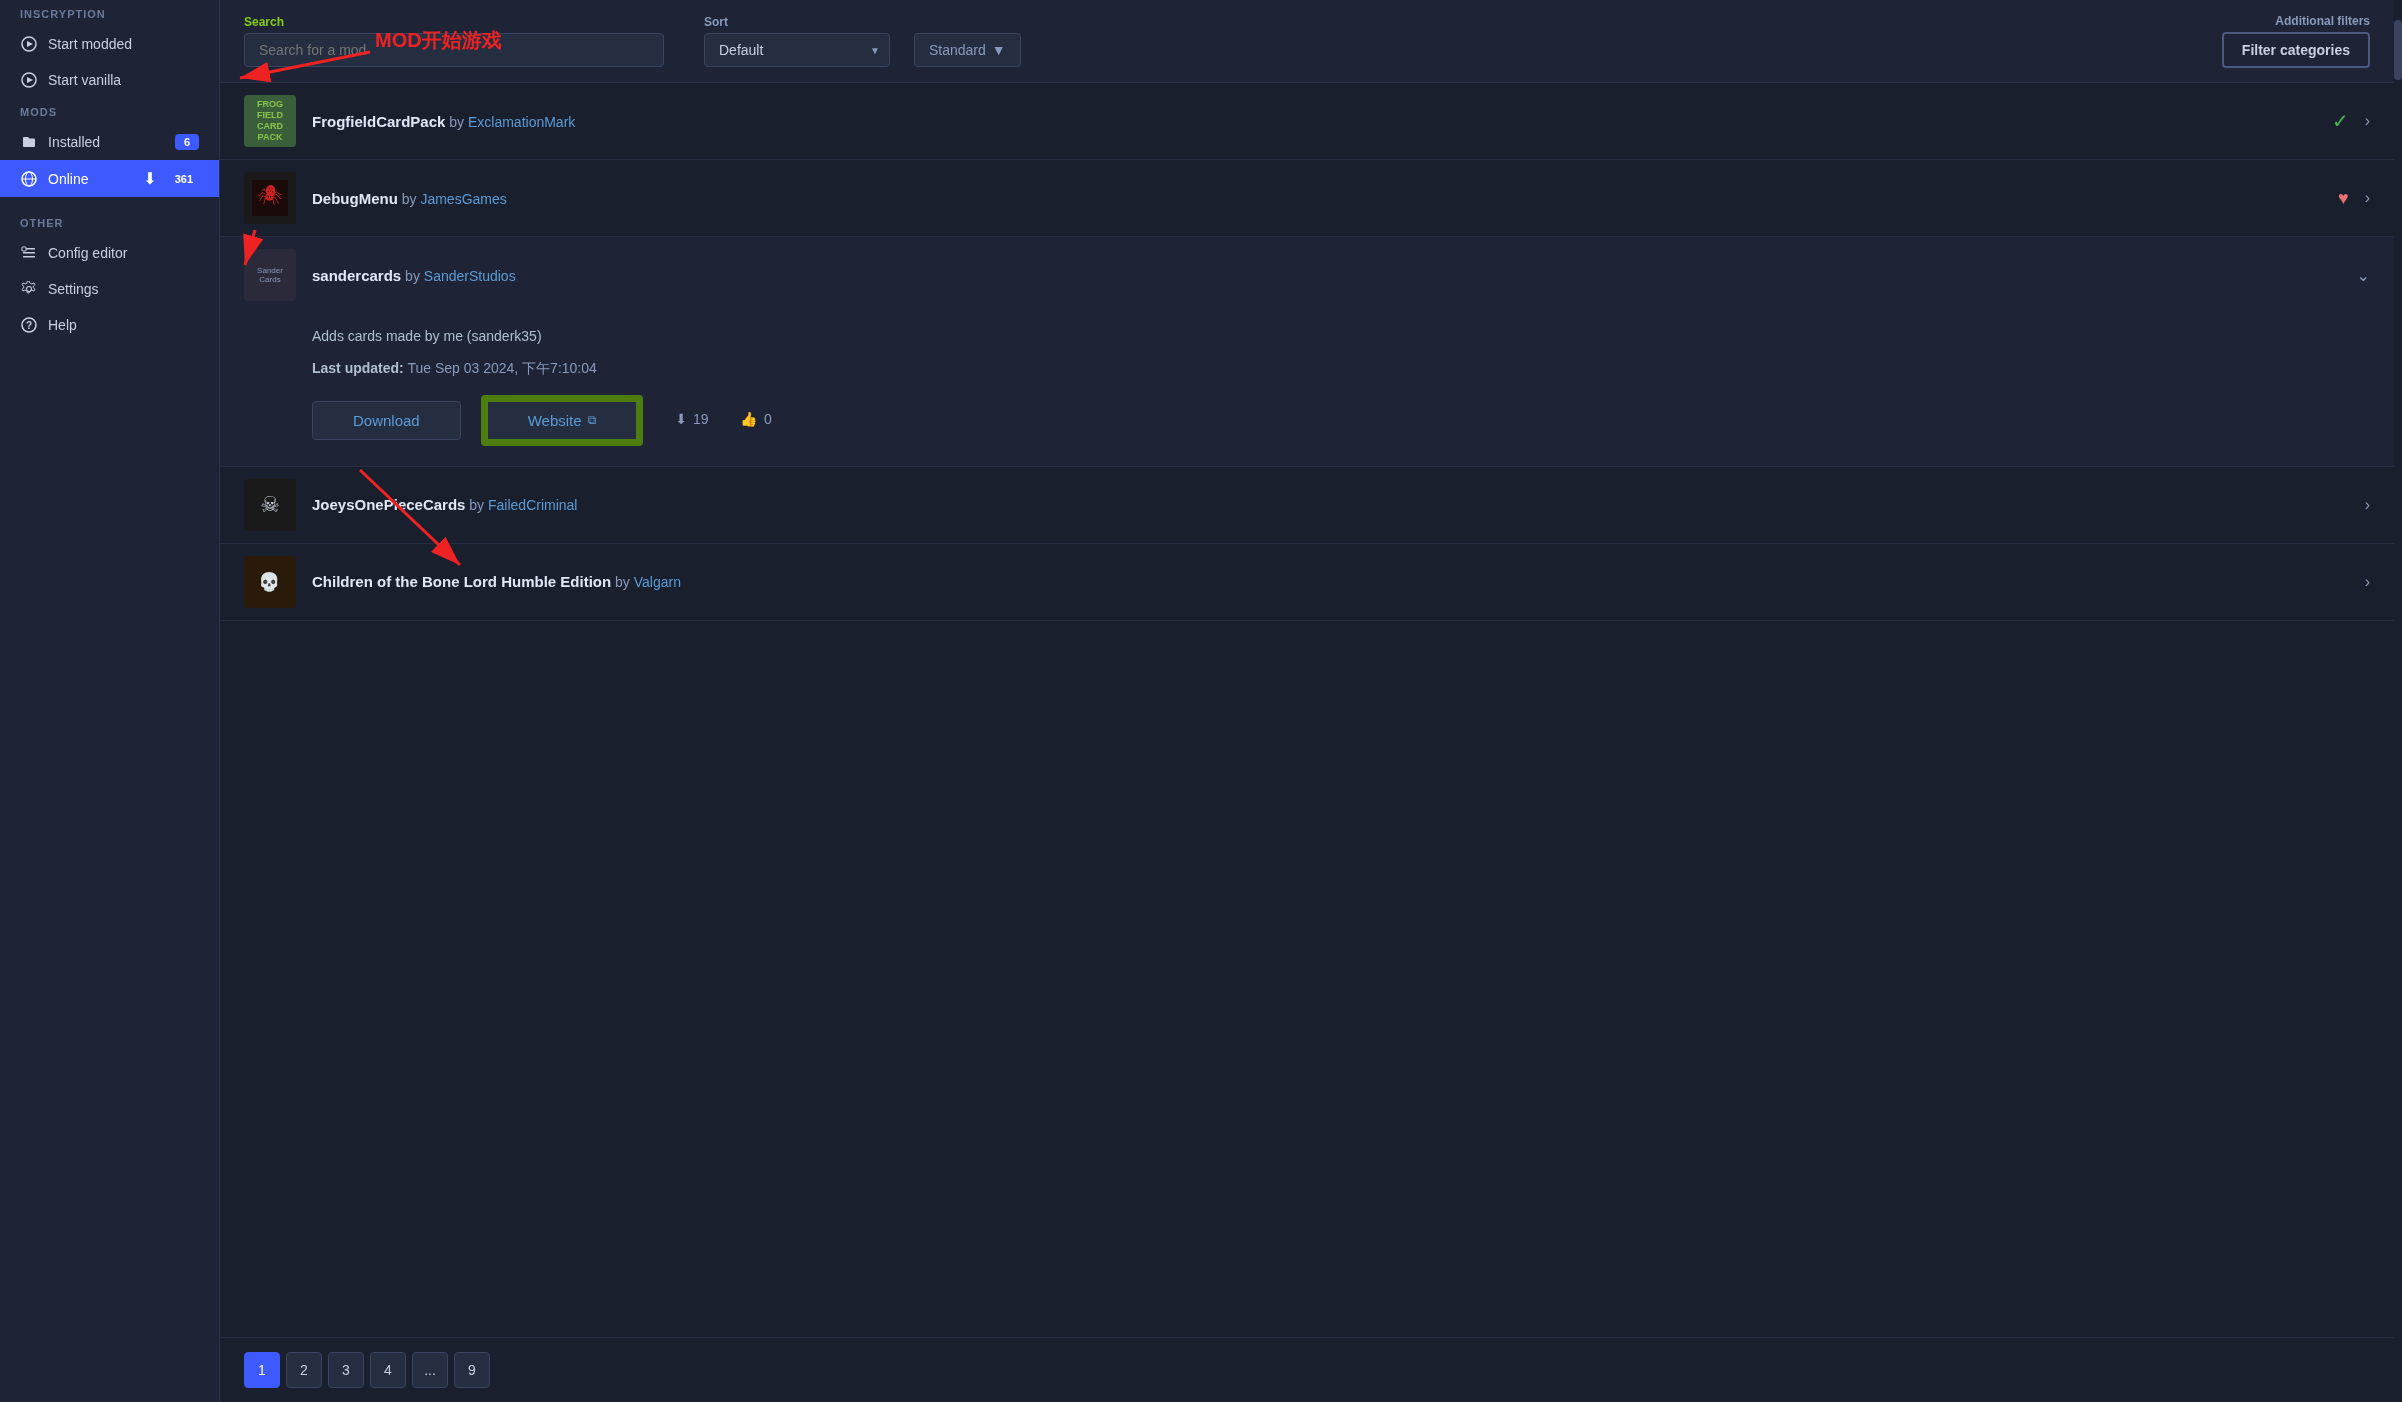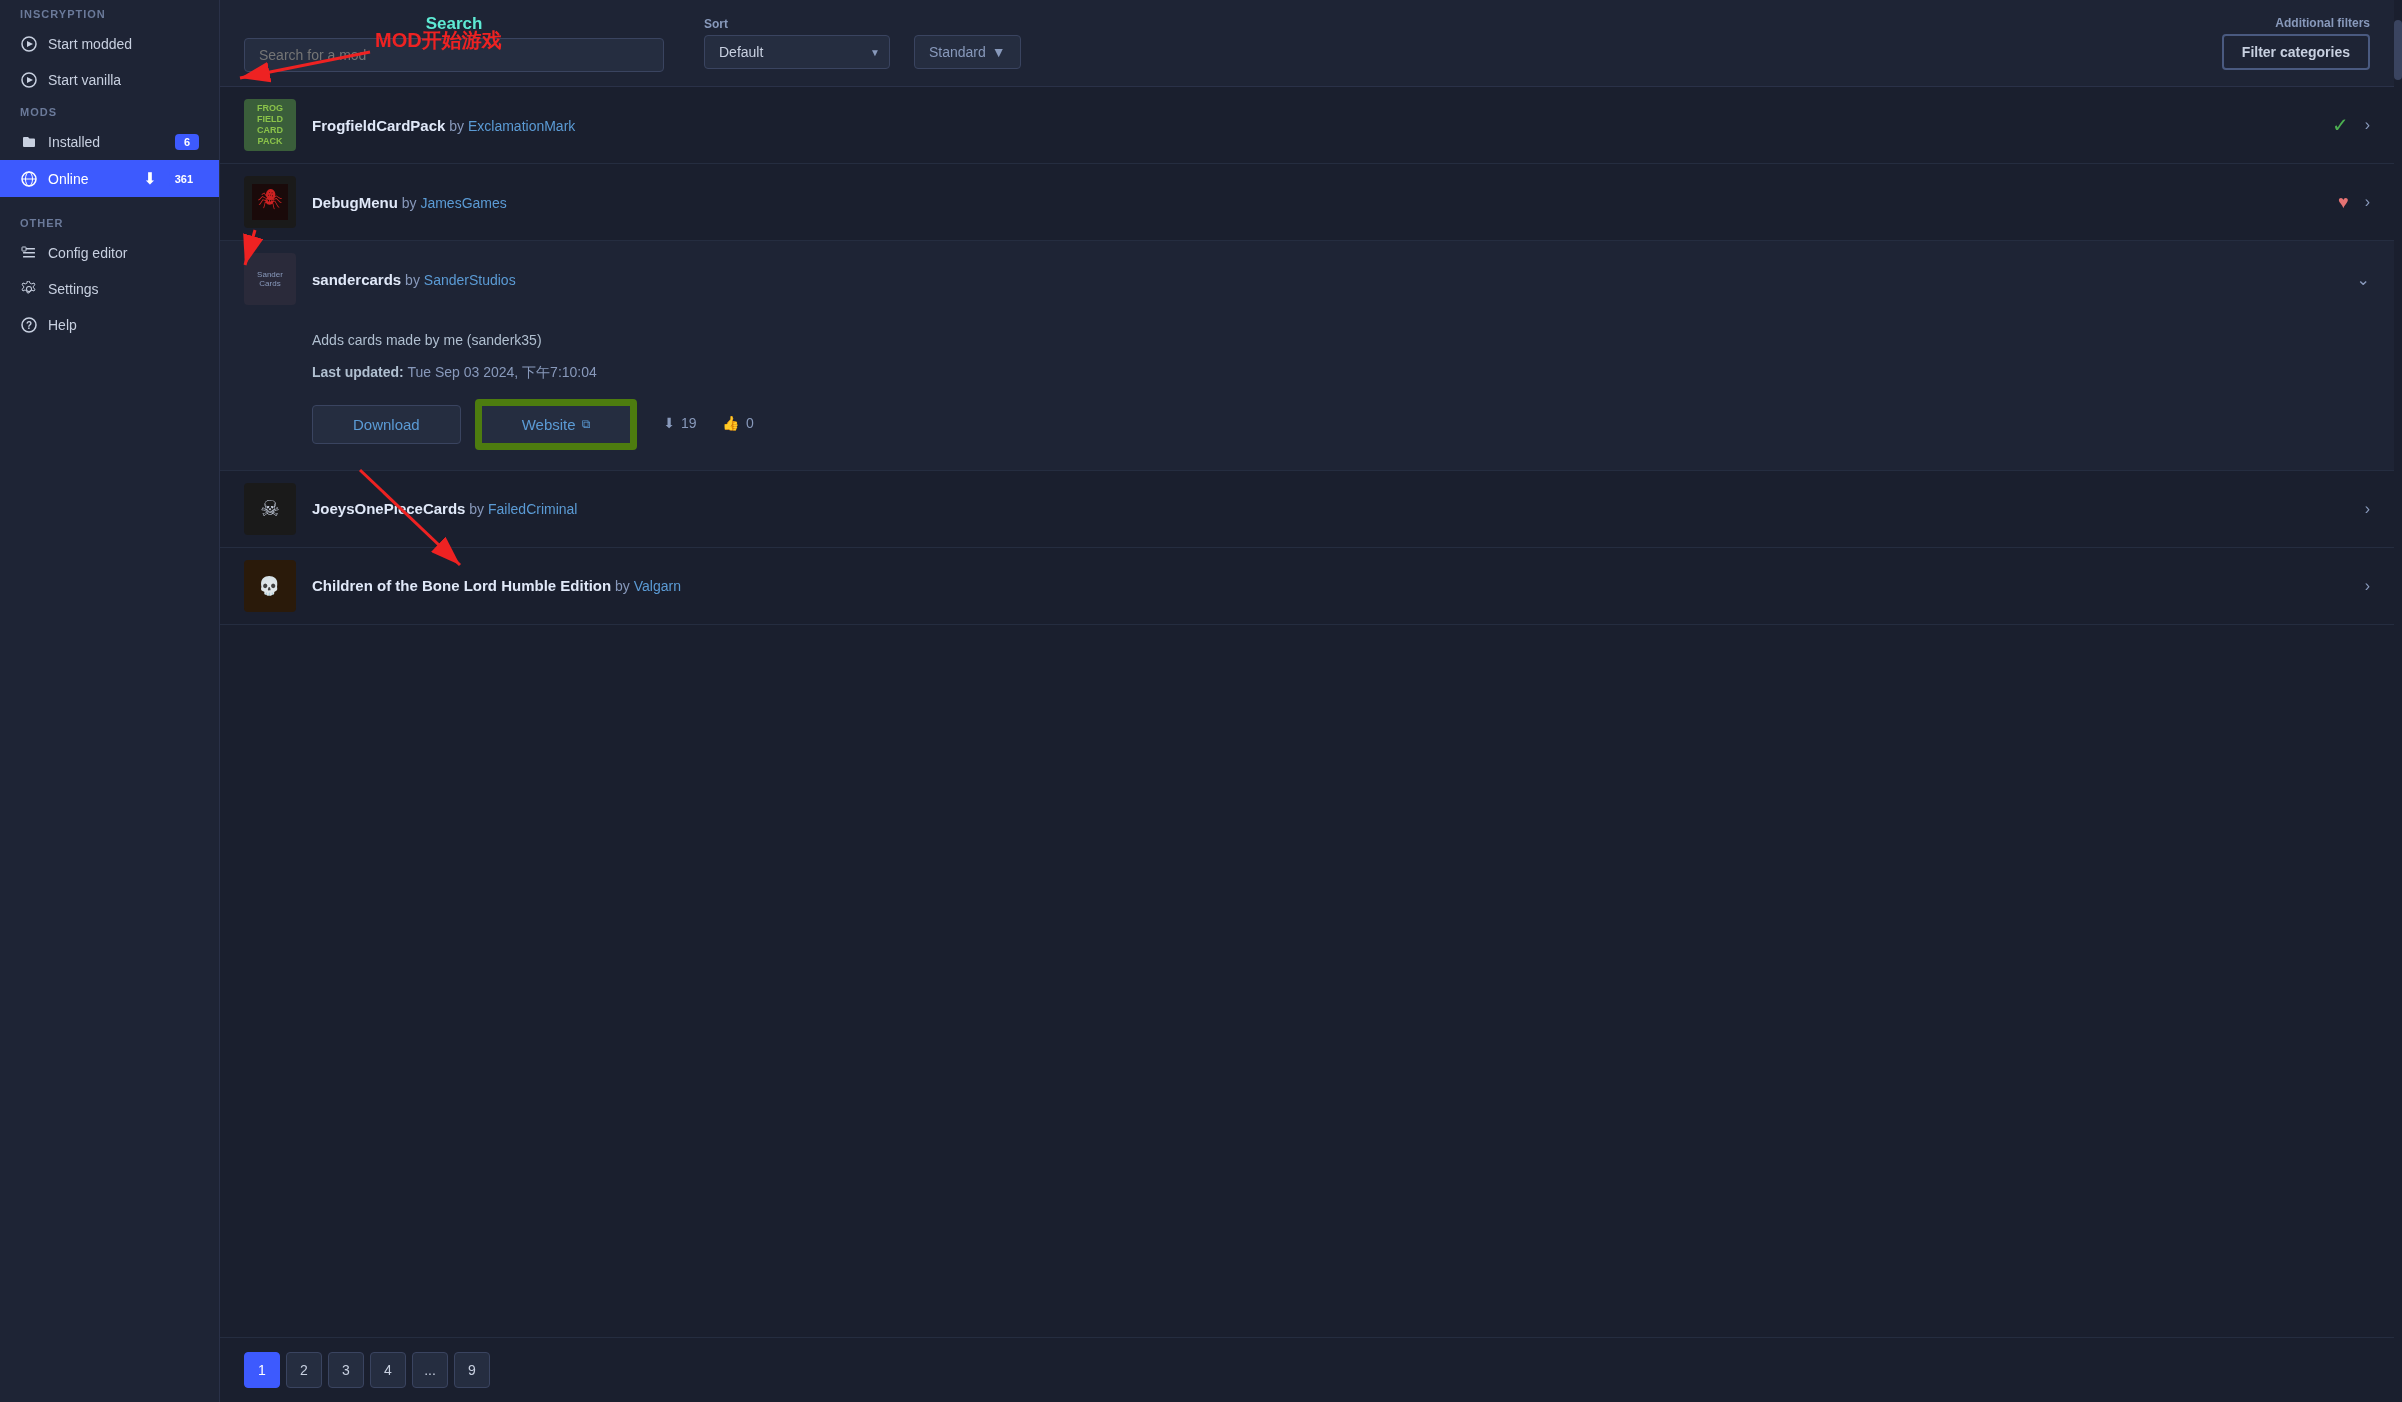--- a/index.html
+++ b/index.html
@@ -90,24 +90,23 @@
       align-items: center;
       gap: 16px;
       border-bottom: 1px solid #2a3148;
     }
     .search-section {
       display: flex;
       flex-direction: column;
       gap: 4px;
     }
     .search-label {
-      font-size: 17px;
-      color: #5eead4;
+      font-size: 12px;
+      color: #84cc16;
       font-weight: 600;
-      text-align: center;
     }
     .search-input {
       background: #252d40;
       border: 1px solid #3a4460;
       border-radius: 4px;
       color: #8899bb;
       padding: 8px 14px;
       font-size: 14px;
       width: 420px;
       outline: none;
@@ -273,21 +272,21 @@
     .mod-detail .meta {
       color: #8899bb;
       margin-bottom: 2px;
     }
     .mod-detail .meta b {
       color: #b0bfd0;
     }
     .mod-detail .actions {
       display: flex;
       align-items: center;
-      gap: 14px;
+      gap: 20px;
       margin-top: 14px;
     }
     .btn-download {
       background: #252d40;
       border: 1px solid #3a4460;
       border-radius: 4px;
       color: #5b9bd5;
       padding: 10px 40px;
       font-size: 15px;
       cursor: pointer;

